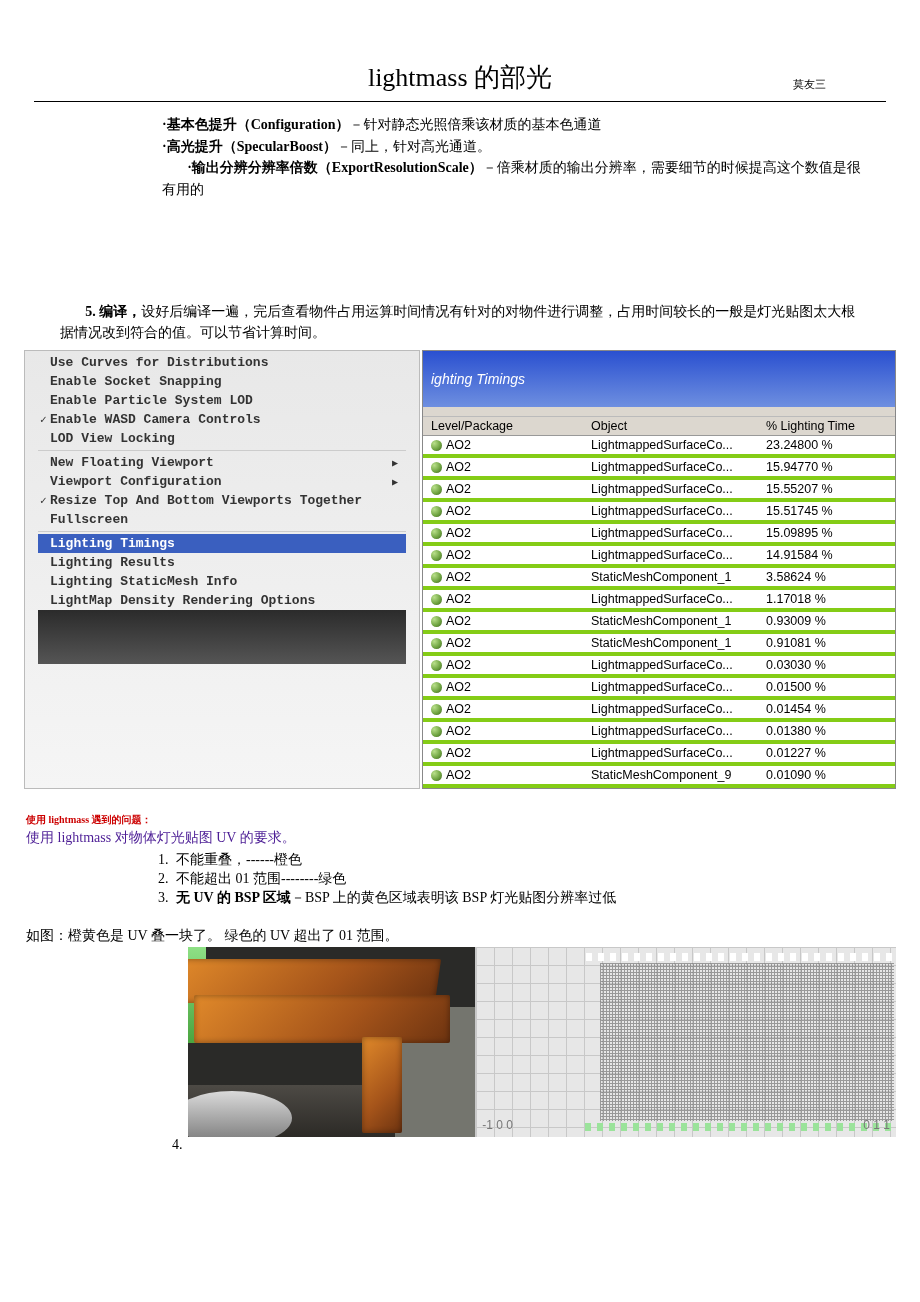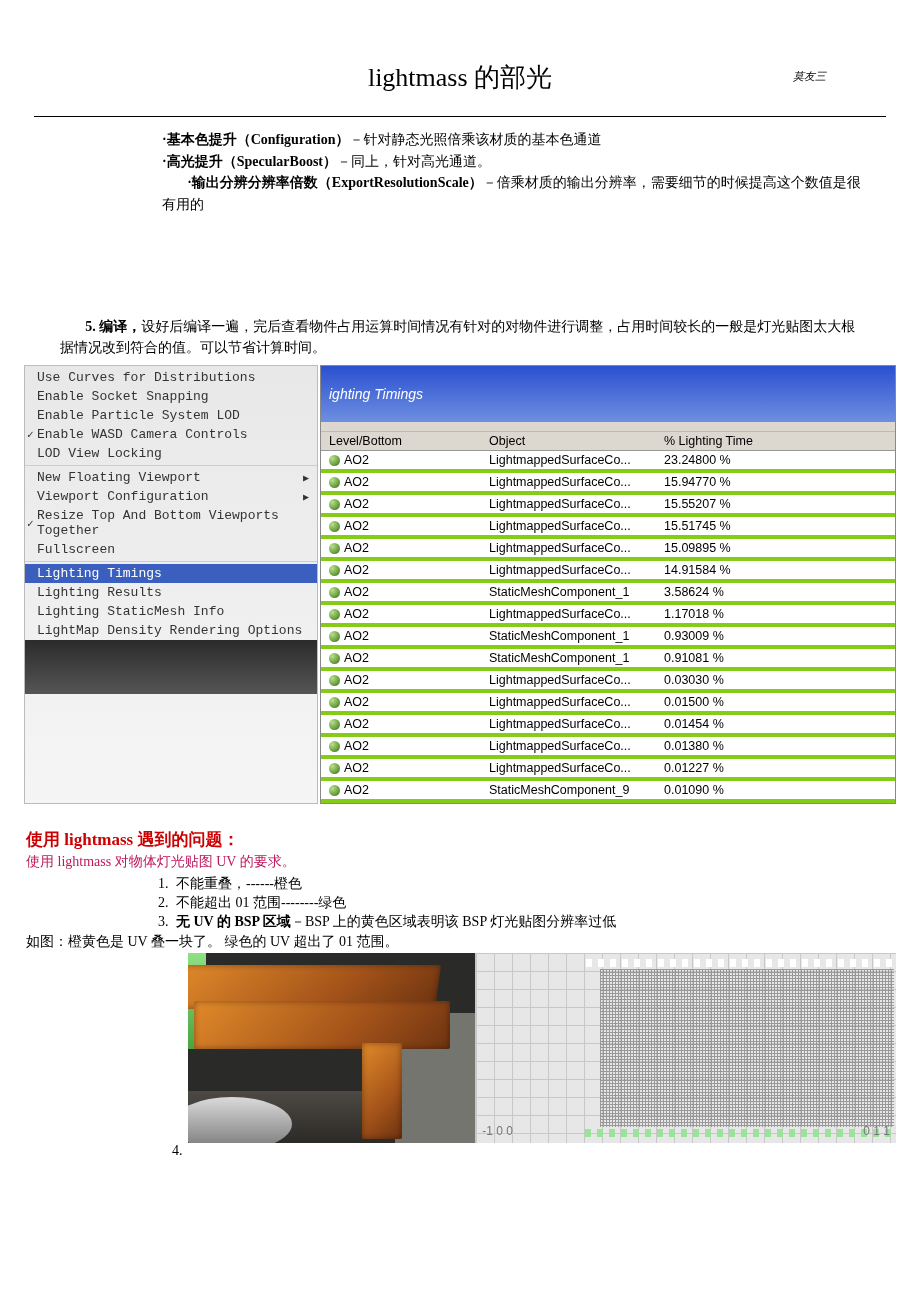--- a/index.html
+++ b/index.html
@@ -1,46 +1,46 @@
 <!DOCTYPE html>
 <html><head>
 <meta charset="utf-8">
 <style>
 * { box-sizing: border-box; margin: 0; padding: 0; }
 body { background: #fff; font-family: "SimSun", serif; width: 920px; margin: 0 auto; color: #000; }
 .page { padding: 20px 24px 40px 24px; }
-.header-row { display: flex; align-items: baseline; justify-content: center; position: relative; margin-top: 40px; margin-bottom: 21px; }
+.header-row { display: flex; align-items: baseline; justify-content: center; position: relative; margin-top: 40px; margin-bottom: 6px; }
 .title { font-size: 26px; font-family: "Times New Roman", "SimSun", serif; text-align: center; }
-.author { position: absolute; right: 70px; font-size: 11px; color: #000; bottom: 11px; font-style: italic; }
+.author { position: absolute; right: 70px; font-size: 11px; color: #000; bottom: 3px; }
 hr.rule { border: none; border-top: 1px solid #000; margin: 0 10px 12px 10px; }
 .body-text { font-size: 14px; line-height: 1.55; margin: 0 28px 0 138px; font-family: "SimSun", serif; }
 .body-text .bold { font-weight: bold; }
 .body-text2 { font-size: 14px; line-height: 1.55; margin: 0 28px 0 36px; font-family: "SimSun", serif; }
 .sec5 { margin-top: 100px; }
 .bold { font-weight: bold; }
 .figs { display: flex; gap: 2px; margin: 6px 0 14px 0; }
-.menu-panel { width: 294px; background: linear-gradient(#e8e8e8,#f5f5f5); border: 1px solid #bbb; font-family: "Courier New", monospace; font-size: 13px; color: #333; padding: 2px 0; }
+.menu-panel { width: 396px; background: linear-gradient(#e8e8e8,#f5f5f5); border: 1px solid #bbb; font-family: "Courier New", monospace; font-size: 13px; color: #333; padding: 2px 13px; font-weight: bold; }
 .menu-item { padding: 2px 12px; position: relative; display: flex; align-items: center; }
 .menu-sep { border-top: 1px solid #ccc; margin: 2px 0; }
 .menu-item.chk::before { content: "✓"; position: absolute; left: 2px; font-size: 11px; }
 .menu-item.sel { background: #3a5fbf; color: #fff; }
 .menu-item .arrow { position: absolute; right: 8px; font-size: 10px; }
 .menu-panel .fade { height: 54px; background: linear-gradient(#2b2b2b,#555); margin: 0; }
 .table-panel { flex: 1; border: 1px solid #888; font-family: Arial, sans-serif; font-size: 12.5px; background: #fff; }
 .table-title { background: linear-gradient(#2a50d0,#6e8fe0); color: #fff; padding: 20px 8px; font-style: italic; font-size: 14px; }
 .table-head { display: flex; background: #dcd7cf; color: #000; border-bottom: 1px solid #999; }
 .th, .td { padding: 2px 8px; overflow: hidden; white-space: nowrap; text-overflow: ellipsis; }
 .col1 { width: 160px; display: flex; align-items: center; gap: 4px; }
 .col2 { width: 175px; }
 .col3 { width: 132px; }
 .table-row { display: flex; border-bottom: 4px solid #84cc16; }
 .sphere { width: 11px; height: 11px; background: radial-gradient(circle at 30% 30%, #b9e08a, #6aa03d 60%, #3b5a20); border-radius: 50%; display: inline-block; flex-shrink: 0; }
-.problems-h { color: #c00; font-family: "SimHei", "SimSun", serif; font-size: 17px; font-weight: bold; margin: 24px 0 2px 2px; }
-.problems-sub { color: #be185d; font-size: 14px; margin-left: 2px; }
-ol.probs { margin: 4px 0 2px 148px; font-size: 14px; padding: 0; }
+.problems-h { color: #c00; font-family: "SimHei", "SimSun", serif; font-size: 10px; font-weight: bold; margin: 24px 0 2px 2px; }
+.problems-sub { color: #4c1d95; font-size: 14px; margin-left: 2px; }
+ol.probs { margin: 4px 0 20px 148px; font-size: 14px; padding: 0; }
 ol.probs li { margin: 1px 0; padding-left: 4px; }
 ol.probs li::marker { color: #000; }
 .caption { font-size: 14px; margin: 2px 0 2px 2px; }
 .scene-figs { display: flex; gap: 0; margin-left: 164px; margin-top: 2px; }
 .scene-left { width: 288px; height: 190px; background: #2a2a28; position: relative; overflow: hidden; }
 .orange-block { position: absolute; background: linear-gradient(135deg,#e0892a,#a5541a 60%,#6d3310); border-radius: 2px; box-shadow: inset 0 0 6px rgba(0,0,0,.4); }
 .ob1 { left: -10px; top: 12px; width: 260px; height: 44px; transform: skewX(-8deg); }
 .ob2 { left: 6px; top: 48px; width: 256px; height: 48px; }
 .ob3 { left: 174px; top: 90px; width: 40px; height: 96px; }
 .ob4 { left: 160px; top: 90px; width: 18px; height: 96px; background: linear-gradient(#8ee085,#4aa540); }
@@ -100,21 +100,21 @@
           <div class="menu-item">Lighting StaticMesh Info</div>
           <div class="menu-item">LightMap Density Rendering Options</div>
         </div>
       <div class="fade"></div>
     </div>
 
     <div class="table-panel">
       <div class="table-title">ighting Timings</div>
       <div style="height:10px;background:#dcd7cf;border-bottom:1px solid #bbb;"></div>
       <div class="table-head">
-        <div class="th col1">Level/Bottom</div>
+        <div class="th col1">Level/Package</div>
         <div class="th col2">Object</div>
         <div class="th col3">% Lighting Time</div>
       </div>
       <div id="tbody">
           <div class="table-row">
             <div class="td col1">
               <span class="sphere"></span>
               <span>AO2</span>
             </div>
             <div class="td col2">LightmappedSurfaceCo...</div>

